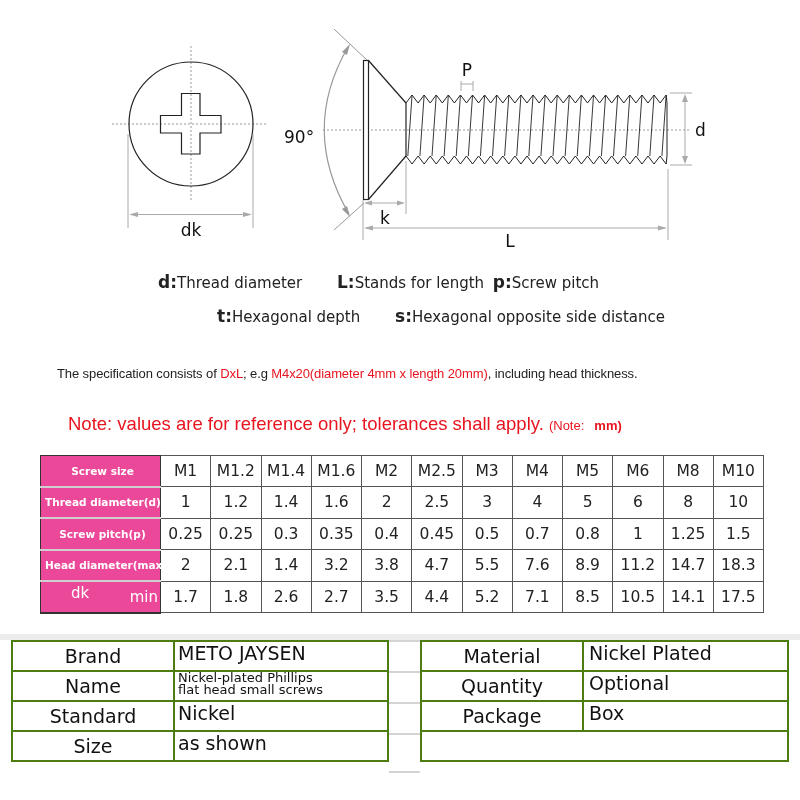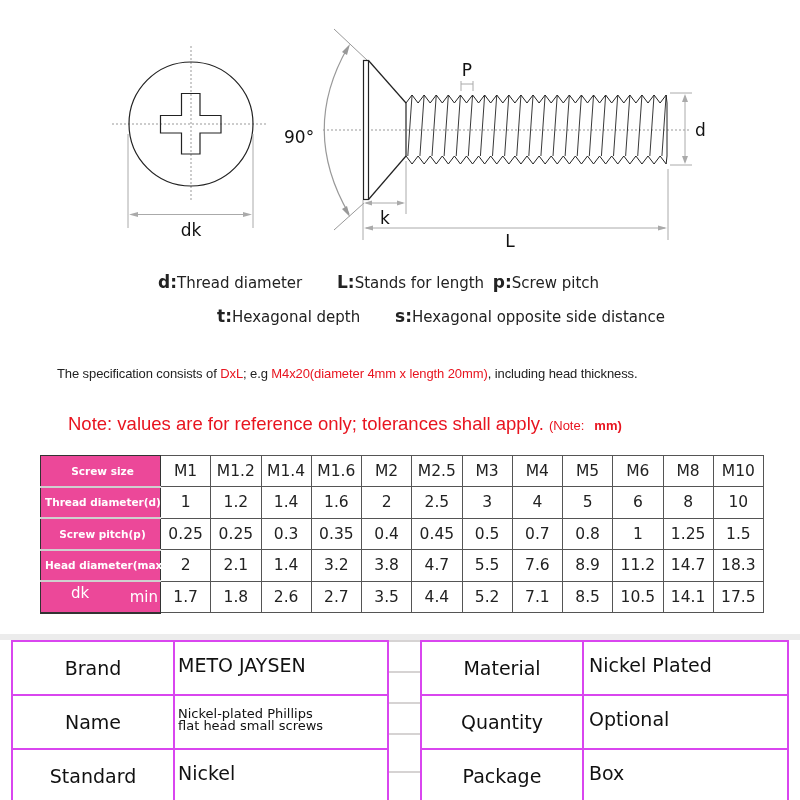--- a/index.html
+++ b/index.html
@@ -32,21 +32,21 @@
   #spec-table tr:last-child td.hdr { border-bottom-color: #333; }
   #spec-table td.hdr.dk { font-weight: normal; font-size: 15px; position: relative; }
   #spec-table td.hdr.dk .dk-a { position: absolute; left: 30px; top: 2px; }
   #spec-table td.hdr.dk .dk-b { position: absolute; right: 2px; top: 6px; }
 
   
   #info-table { position: absolute; left: 11px; top: 640px; border-collapse: collapse;
                 table-layout: fixed; width: 378px; }
   #info-table2 { position: absolute; left: 420px; top: 640px; border-collapse: collapse;
                  table-layout: fixed; width: 369px; border-radius: 31px; }
-  .info td { border: 2px solid #d946ef; height: 28px; padding: 12px; font-size: 19px; color: #111;
+  .info td { border: 2px solid #4d7c0f; height: 28px; padding: 0; font-size: 19px; color: #111;
              font-family: "DejaVu Sans", sans-serif; }
   .info td.lbl { text-align: center; font-weight: normal; }
   .info td.val { padding-left: 3px; text-align: left; vertical-align: top; }
   .info td.val.small { font-size: 13px; line-height: 12px; }
   #info-table2 td.val { padding-left: 5px; }
   .gap-line { position: absolute; left: 389px; top: 640px; width: 31px; height: 133px;
               border-top: 2px solid #d6d3d3; border-bottom: 2px solid #d6d3d3; box-sizing: border-box; }
   .gap-line div { height: 31px; border-bottom: 2px solid #d6d3d3; box-sizing: border-box; }
   .grey-band { position: absolute; left: 0; top: 634px; width: 800px; height: 6px; background: #ececec; }
 </style>

